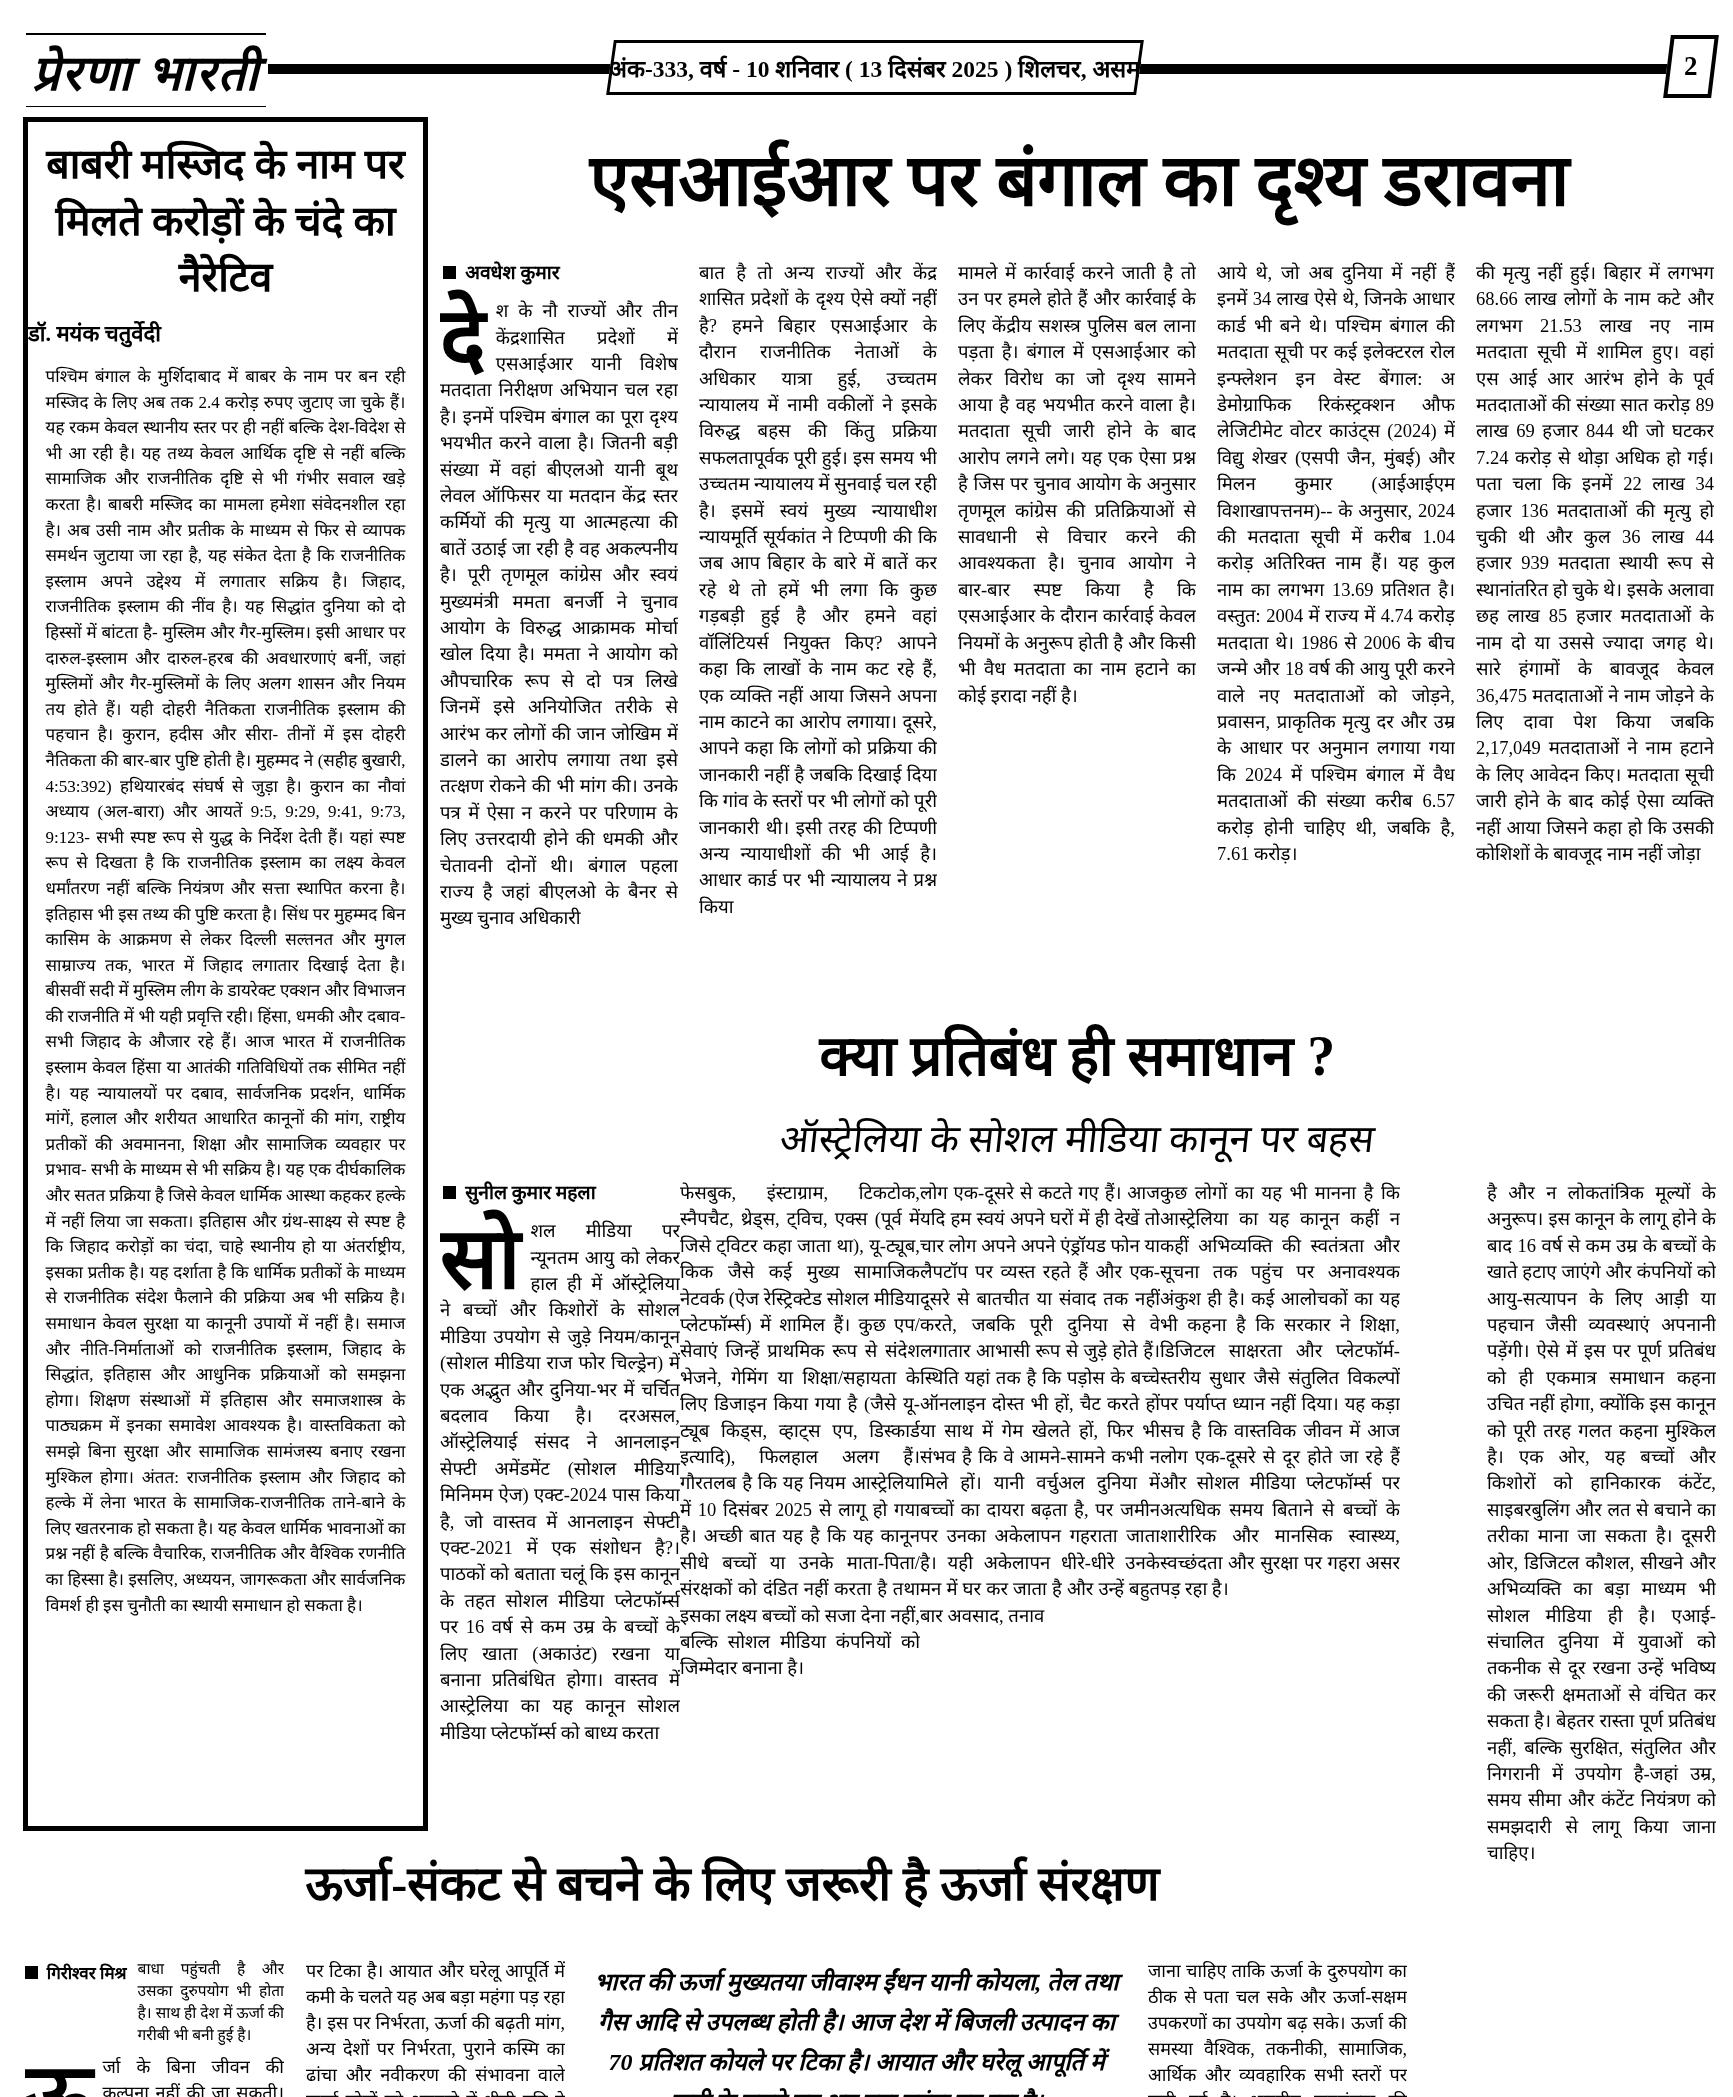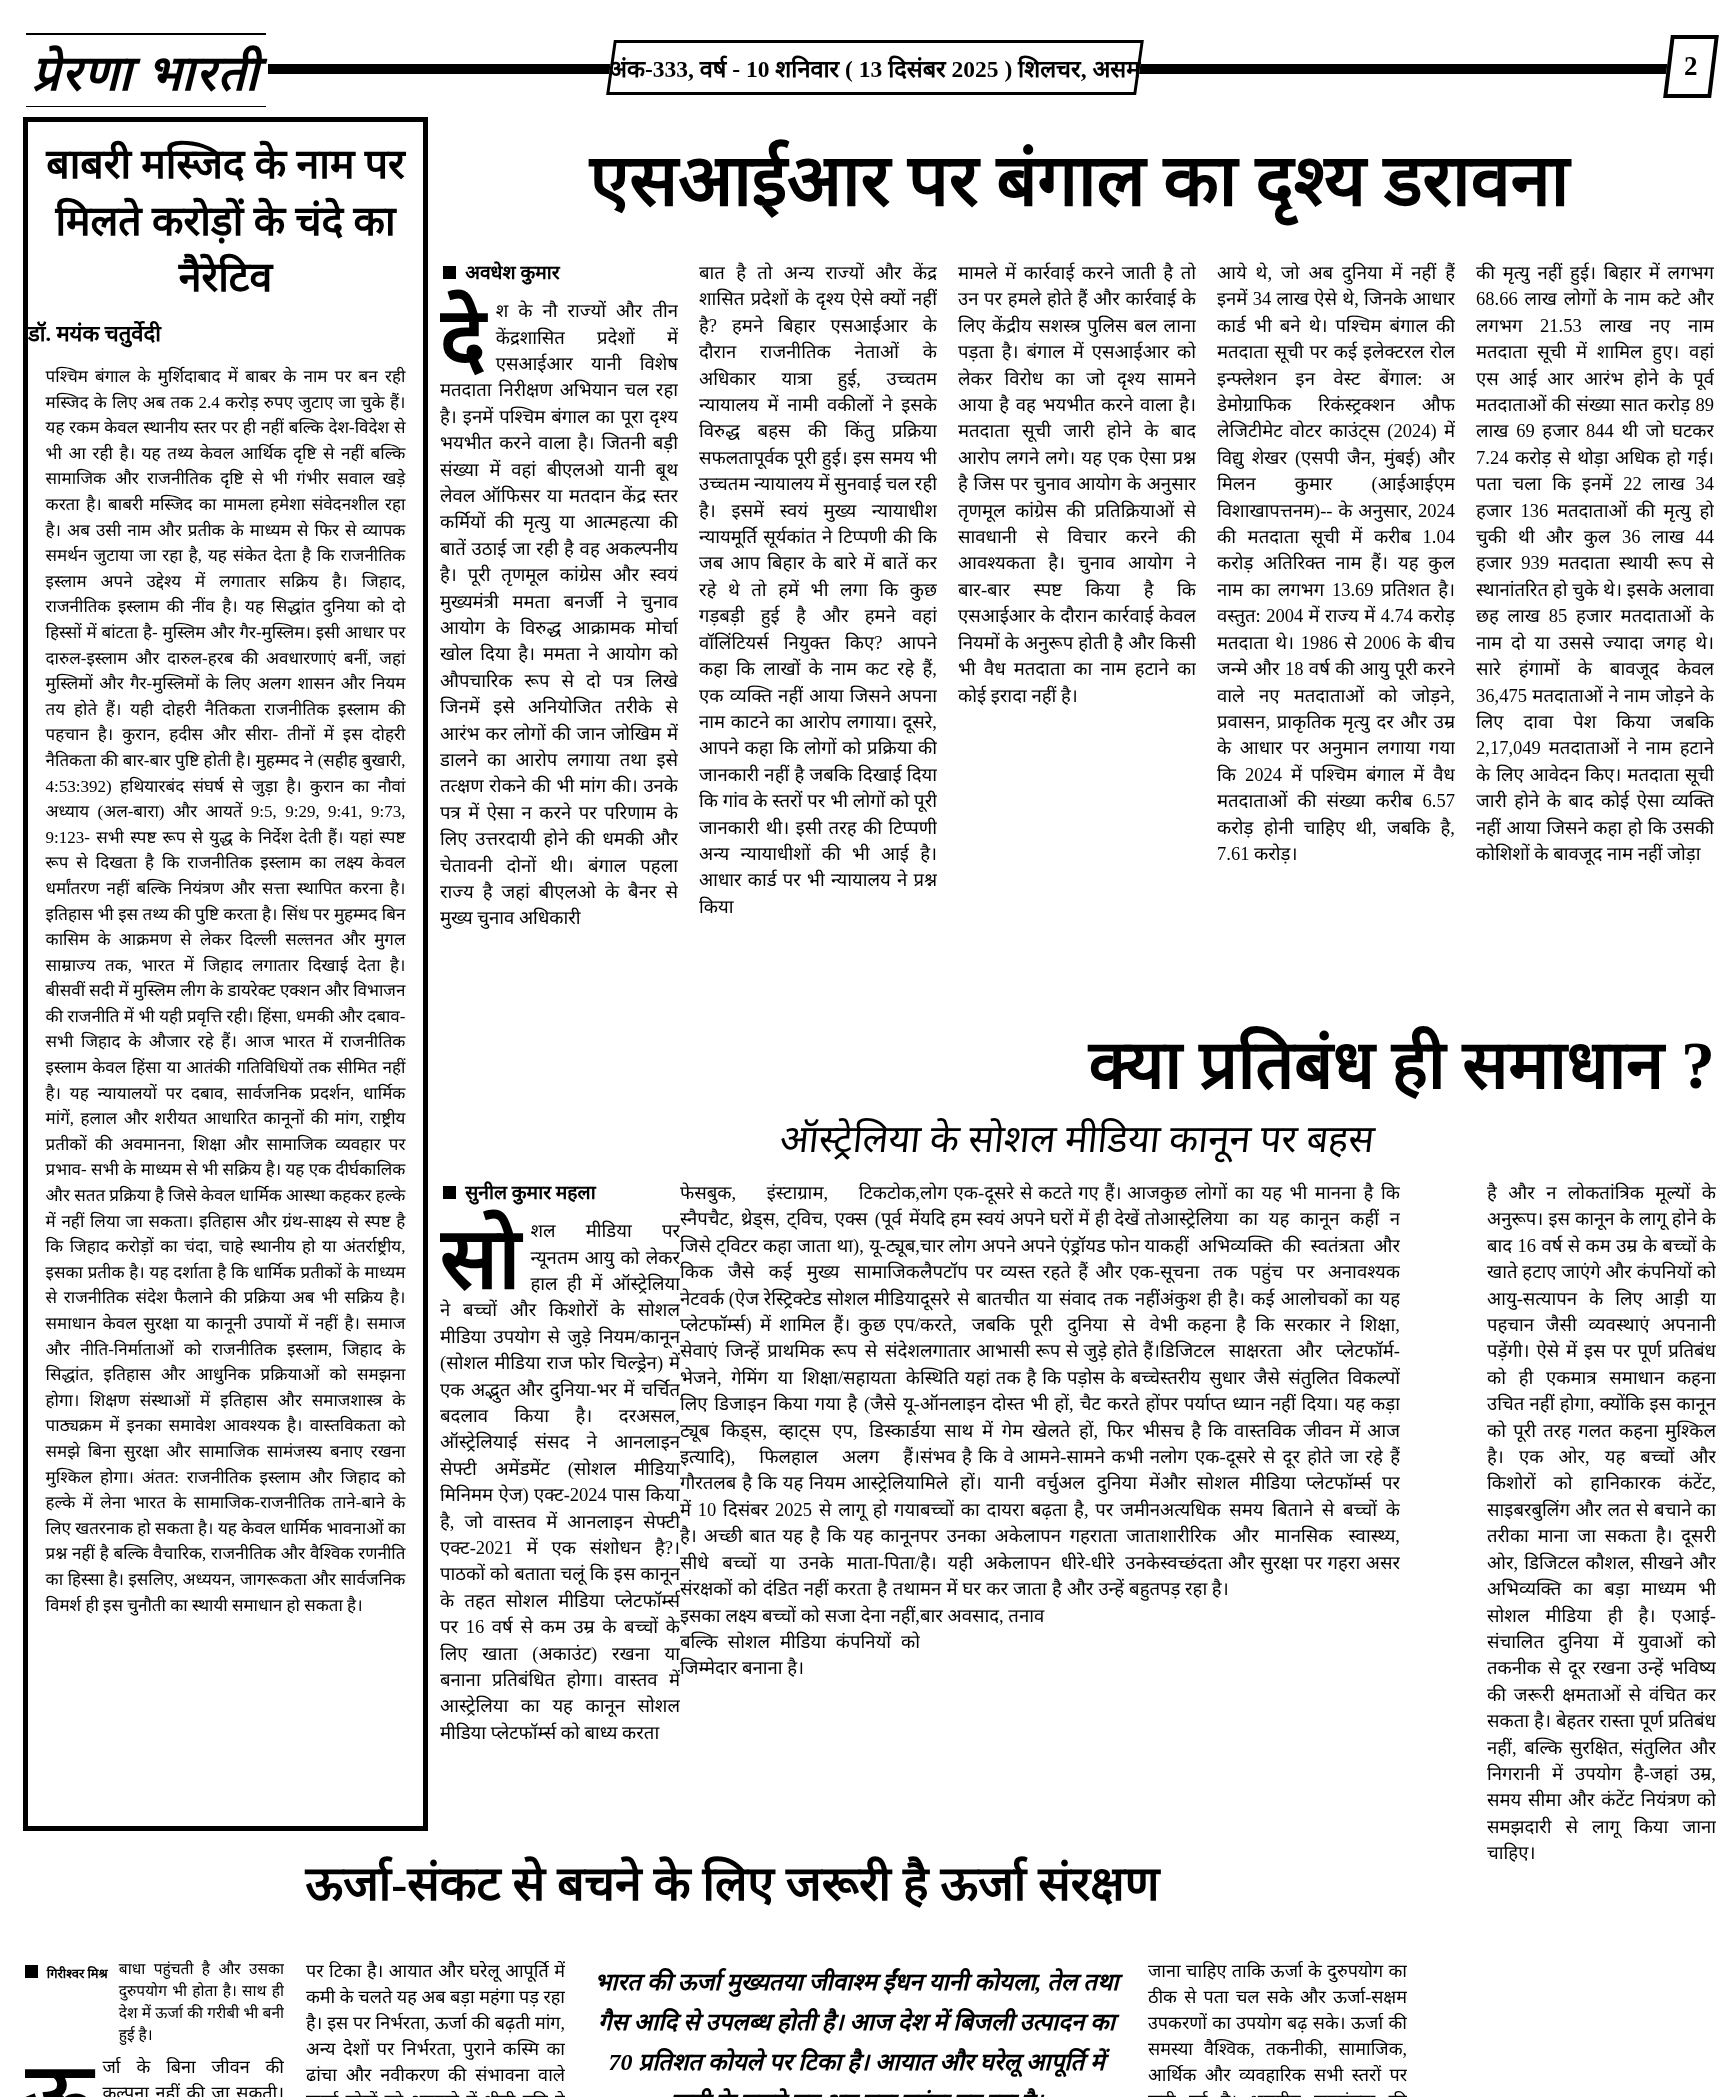--- a/index.html
+++ b/index.html
@@ -32,38 +32,38 @@
   .left-box .hl{font-size:41px;font-weight:bold;text-align:center;line-height:1.38;
     margin:14.3px 12.6px 4.2px 12.6px;}
   .left-box .by{font-size:22px;font-weight:bold;margin:11px 0 17px 0;}
   .left-box .bd{font-size:17px;line-height:25.6px;margin:0 17.6px;}
   
   .sir-hl{position:absolute;left:443px;top:128px;width:1273px;text-align:center;
     font-size:72px;font-weight:bold;white-space:nowrap;}
   .sir-cols{position:absolute;left:440px;top:260px;width:1275px;height:694px;gap:21px;}
   .sir-cols .ncol{width:238px;height:100%;font-size:18.5px;line-height:26.4px;}
   
-  .ban-hl{position:absolute;left:440px;top:1015px;width:1275px;text-align:right;
-    font-size:68px;font-weight:bold;white-space:nowrap;}
+  .ban-hl{position:absolute;left:440px;top:1015px;width:1275px;text-align:center;
+    font-size:56px;font-weight:bold;white-space:nowrap;}
   .ban-sub{position:absolute;left:440px;top:1111px;width:1275px;text-align:center;
     font-size:38px;transform:skewX(-6deg);white-space:nowrap;}
   .ban-cols{position:absolute;left:440px;top:1180px;width:1023px;height:648px;}
   .ban-cols .ncol{width:240px;height:100%;font-size:18.5px;line-height:26.4px;}
   .ban-tall{position:absolute;left:1487px;top:1180px;width:229px;height:1338px;
     font-size:18.5px;line-height:26.4px;overflow:hidden;}
   
   .en-hl{position:absolute;left:34px;top:1849px;width:1397px;text-align:center;
     font-size:48px;font-weight:bold;white-space:nowrap;}
   .en-cols{position:absolute;left:25px;top:1958px;width:1404px;height:747px;gap:22px;}
   .en-col{width:259px;height:100%;font-size:18px;line-height:26px;overflow:hidden;}
   .en-mid{width:539px;height:100%;overflow:hidden;}
   .en-intro{font-size:24px;line-height:40px;font-weight:bold;font-style:italic;
     text-align:center;padding:4.2px 4.2px 14.3px 4.2px;}
   .en-byrow{display:flex;margin-bottom:8.4px;}
-  .en-byrow .byline{font-size:13px;margin:2.5px 0 0 0;}
+  .en-byrow .byline{font-size:17px;margin:2.5px 0 0 0;}
   .en-byrow .side{font-size:15.5px;line-height:22px;margin-left:11px;}
 </style>
 </head>
 <body>
 
 <div class="page">
 
   <div>
     <div class="head-rule"></div>
     <div class="masthead">प्रेरणा भारती</div>

